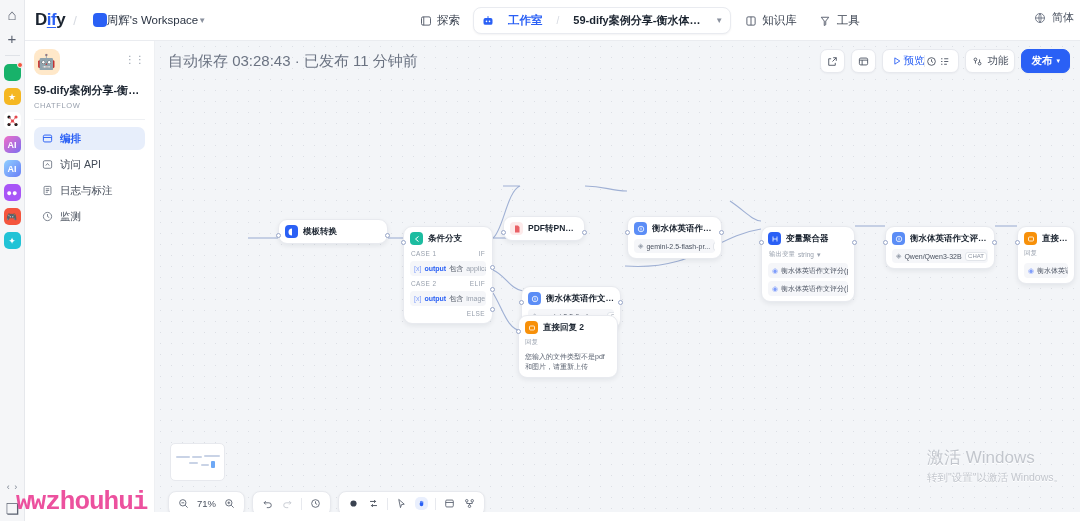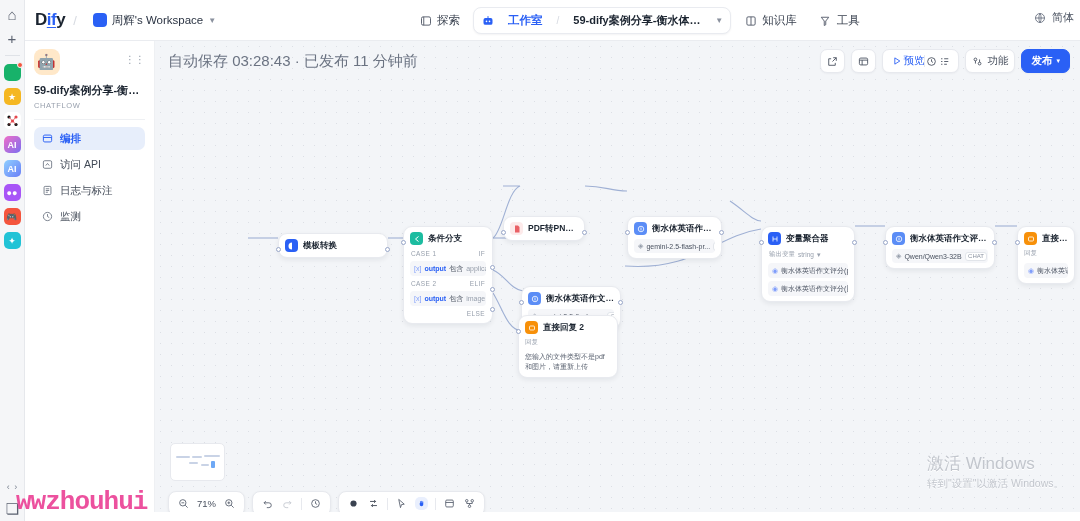--- a/index.html
+++ b/index.html
@@ -32,21 +32,21 @@
 
   
   .topbar {
     position: absolute; left: 25px; top: 0; width: 1055px; height: 41px;
     background: #fff; border-bottom: 1px solid #eaecf0;
     display: flex; align-items: center;
   }
   .logo { margin-left: 10px; font-size: 17px; font-weight: 700; color: #1b2430; letter-spacing: -0.5px; }
   .logo i { color: #2a60f5; font-style: normal; text-decoration: underline; text-underline-offset: 2px; }
   .slash { color: #d6dae1; margin: 0 8px; font-size: 13px; }
-  .ws { display: flex; align-items: center; gap: 5px; font-size: 11.5px; color: #2b3443; padding-left: 8px; }
+  .ws { display: flex; align-items: center; font-size: 11.5px; color: #2b3443; padding-left: 8px; }
   .ws-av { width: 14px; height: 14px; border-radius: 4px; background: #2a60f5; }
   .caret { font-size: 8px; color: #8a919e; }
 
   .nav { position: absolute; left: 385px; top: 7px; display: flex; align-items: center; gap: 4px; }
   .nav-item {
     display: flex; align-items: center; gap: 5px; height: 27px; padding: 0 9px;
     border-radius: 8px; font-size: 11.5px; color: #39414f; white-space: nowrap;
   }
   .nav-item.active-grp {
     background: #fff; border: 1px solid #e9ebf0; color: #2a60f5;
@@ -141,21 +141,21 @@
   .minimap { position: absolute; left: 15px; bottom: 40px; width: 55px; height: 38px;
              background: #fff; border: 1px solid #e7e9ee; border-radius: 5px; }
   .mm-l { position: absolute; background: #c9d3e6; height: 2px; border-radius: 1px; }
   .mm-b { position: absolute; background: #6ea8f5; width: 4px; height: 7px; border-radius: 1px; }
   .botbar { position: absolute; left: 13px; bottom: 5px; display: flex; align-items: center; gap: 7px; }
   .bgroup { display: flex; align-items: center; gap: 7px; background: #fff; border: 1px solid #e7e9ee;
             border-radius: 8px; height: 25px; padding: 0 8px; box-shadow: 0 1px 3px rgba(16,24,40,.06);
             font-size: 10px; color: #5a6270; }
   .bgroup .active { color: #2a60f5; background: #e9effd; border-radius: 5px; padding: 2px 3px; }
   .zoomlvl { font-size: 9.5px; color: #49515f; }
-  .watermark { position: absolute; right: 16px; bottom: 30px; text-align: left; color: #c2c6cd;
+  .watermark { position: absolute; right: 16px; bottom: 36px; text-align: left; color: #c2c6cd;
                text-shadow: 0 1px 0 #fff; }
   .wm1 { font-size: 17px; } .wm2 { font-size: 10.5px; margin-top: 2px; }
   .urlmark { position: absolute; left: 16px; bottom: 4px; font-size: 26px; font-weight: 700;
              color: #ec4899; letter-spacing: -1px; opacity: .95; font-family: Liberation Mono, monospace; }
   .taskbar { position: absolute; left: 25px; bottom: 0; width: 1055px; height: 9px; background: #fff; }
 </style>
 </head>
 <body>
 
 <div class="app">
@@ -361,21 +361,21 @@
         <path d="M338,252 C348,268 352,288 366,290"></path>
         <path d="M430,145 C450,145 455,150 472,150"></path>
         <path d="M575,160 C590,170 598,180 606,180"></path>
         <path d="M470,225 C540,230 560,195 606,188"></path>
         <path d="M700,185 C715,185 722,185 730,185"></path>
         <path d="M840,185 C850,185 855,185 862,185"></path>
       </g>
     </svg>
 
 
-    <div class="node" style="left:123px; top:192px; width:110px;">
+    <div class="node" style="left:123px; top:178px; width:110px;">
       <span class="port l"></span>
       <span class="port r"></span>
       <div class="node-head">
         <span class="n-ico" style="background:#2a60f5">
           <svg width="8" height="8" viewBox="0 0 16 16" fill="#fff">
               <path d="M8 1a7 7 0 100 14z"></path>
             </svg>
         </span>
         <span class="n-title">模板转换</span>
       </div>

